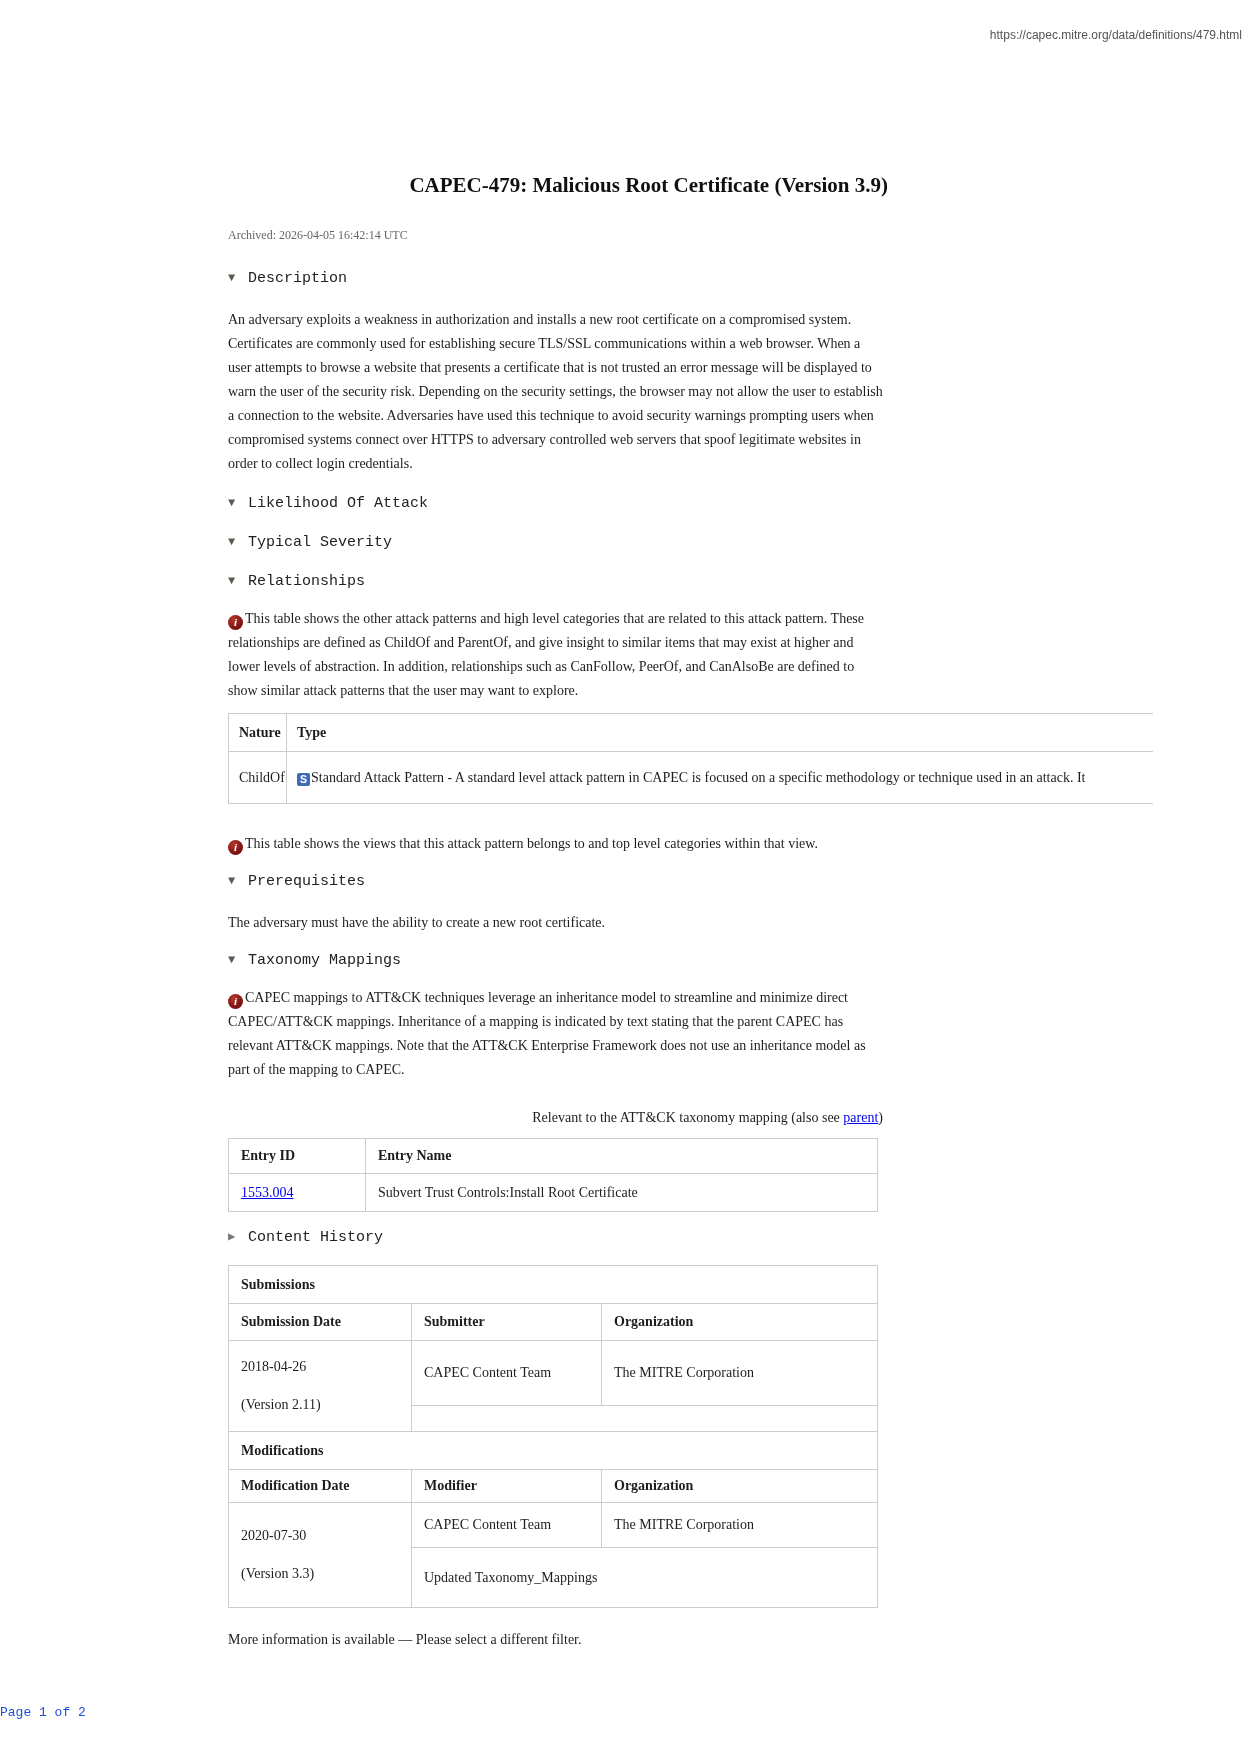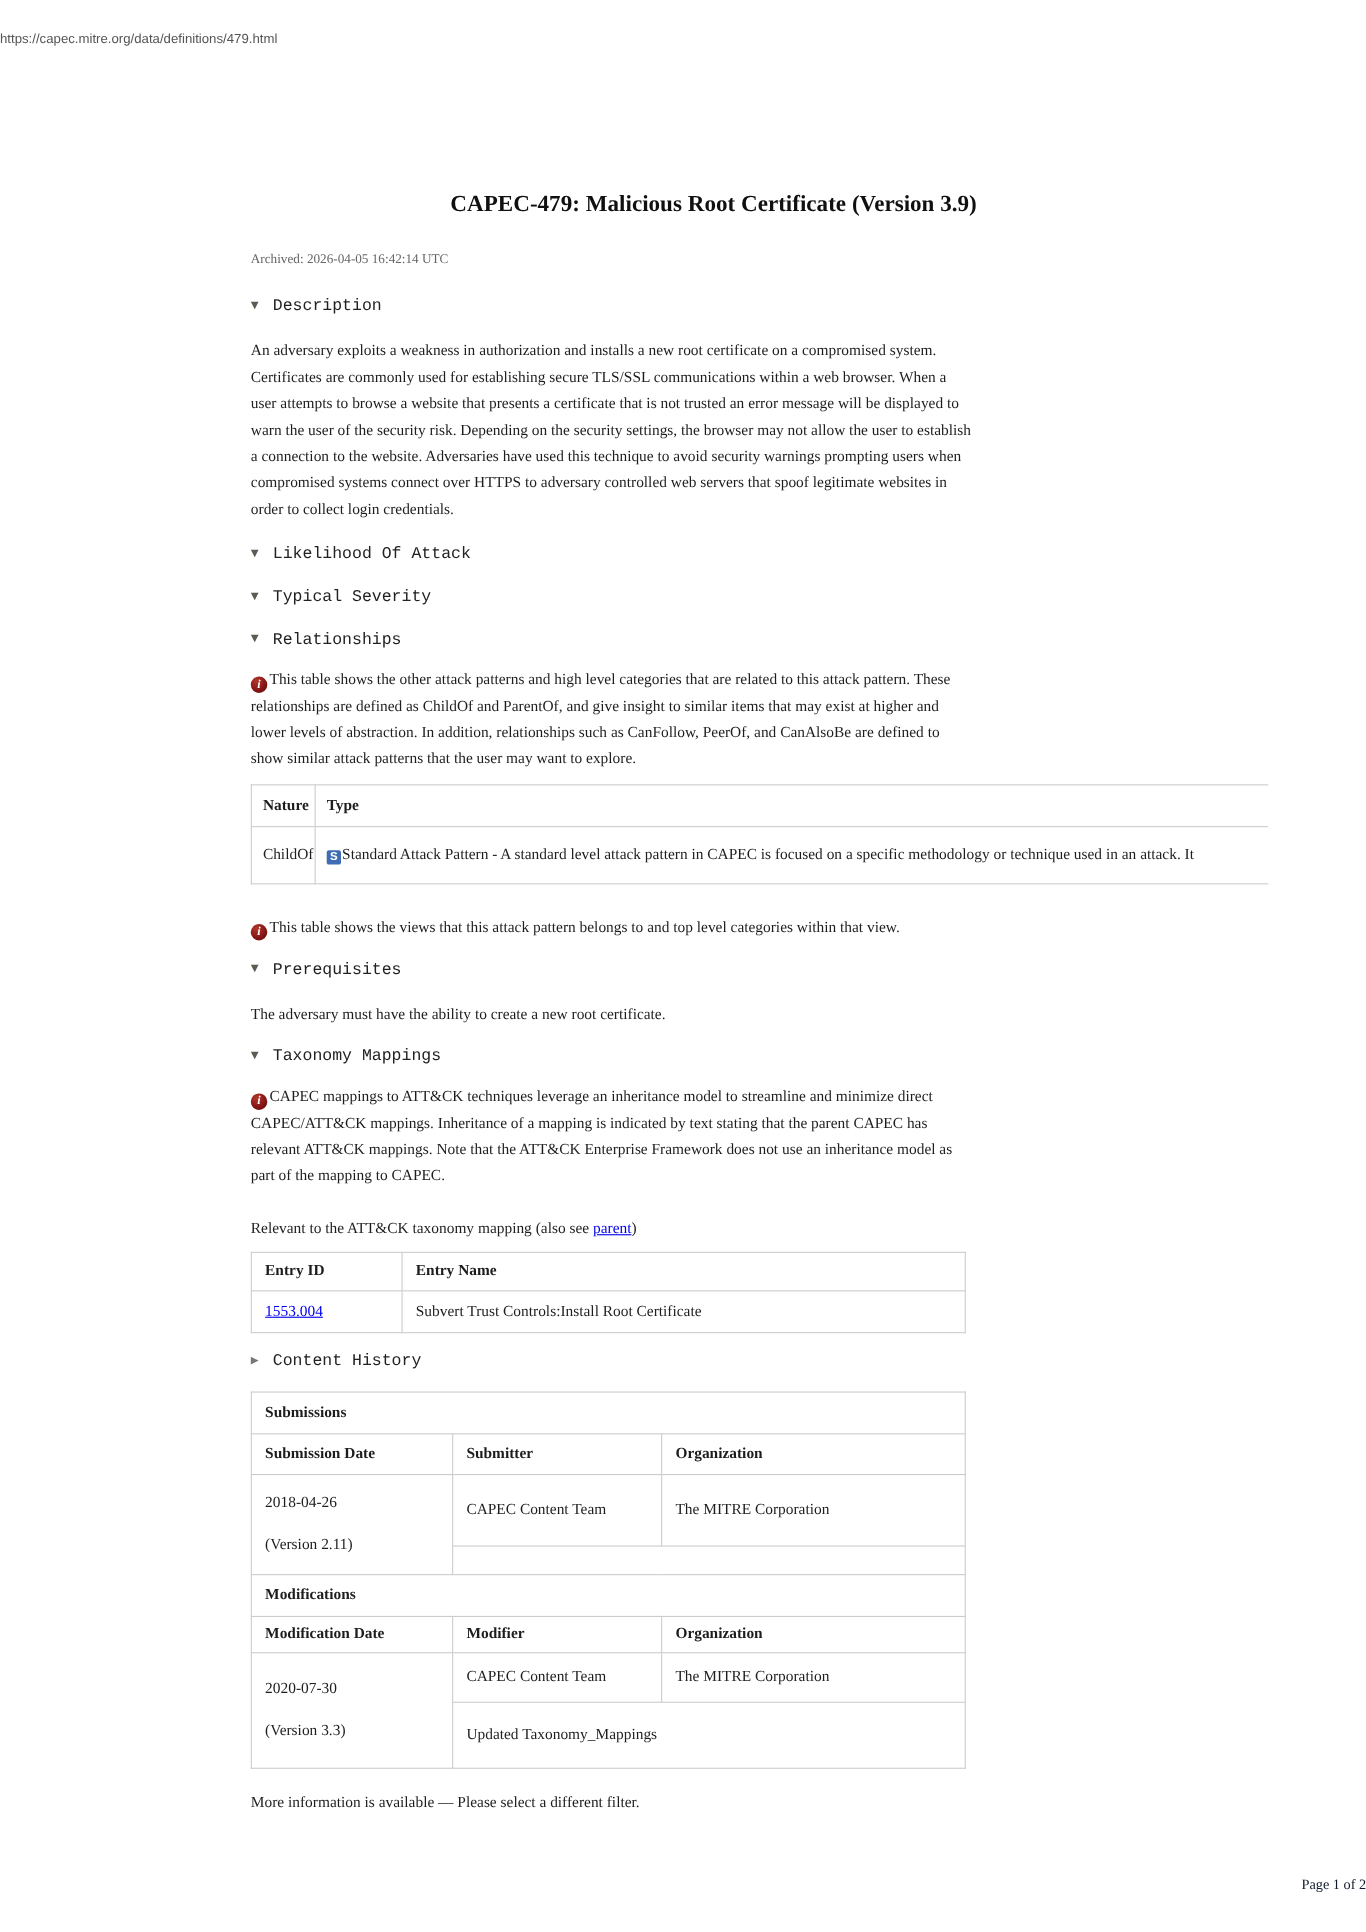--- a/index.html
+++ b/index.html
@@ -4,29 +4,29 @@
 <style>
   * { margin:0; padding:0; box-sizing:border-box; }
   html,body { background:#ffffff; }
   body {
     width:1242px; height:1756px; position:relative;
     font-family:"Liberation Serif", serif;
     color:#1d1d1d;
   }
   .url-header {
     position:absolute; top:28px; left:0; width:100%;
-    text-align:left;
+    text-align:right;
     font-family:"Liberation Sans", sans-serif;
     font-size:12px; color:#555;
   }
   .page-footer {
     position:absolute; top:1705px; left:0; width:100%;
-    text-align:right;
-    font-family:Liberation Serif, serif;
-    font-size:13px; color:#0f172a;
+    text-align:left;
+    font-family:Liberation Mono, monospace;
+    font-size:13px; color:#1d4ed8;
   }
   .content { position:absolute; left:228px; top:0; width:660px; }
 
   h1.title { margin-top:172px; font-size:21px; line-height:26px; font-weight:bold; color:#101010;text-align:right; }
   .archived { margin-top:30px; font-size:12px; color:#666; }
 
   .section-header { margin-top:20px; font-size:15px; line-height:18px; color:#222; cursor:default;font-family:Liberation Mono, monospace; }
   .section-header .tri {
     display:inline-block; width:15px;
     font-size:12px; color:#5b5b51; vertical-align:1px;
@@ -143,21 +143,21 @@
   <p class="para" style="">The adversary must have the ability to create a new root certificate.</p>
 
   <div class="section-header" style="margin-top:16px;">
     <span class="tri">▼</span><span>Taxonomy Mappings</span>
   </div>
 
   <p class="para" style="margin-top:16px;">
     <span class="info-icon">i</span><span>CAPEC mappings to ATT&amp;CK techniques leverage an inheritance model to streamline and minimize direct CAPEC/ATT&amp;CK mappings. Inheritance of a mapping is indicated by text stating that the parent CAPEC has relevant ATT&amp;CK mappings. Note that the ATT&amp;CK Enterprise Framework does not use an inheritance model as part of the mapping to CAPEC.</span>
   </p>
 
-  <p class="para" style="margin-top:24px;"><span>Relevant to the ATT&amp;CK taxonomy mapping (also see </span><a class="link">parent</a><span>)</span></p>
+  <p class="para" style="margin-top:24px;text-align:right;"><span>Relevant to the ATT&amp;CK taxonomy mapping (also see </span><a class="link">parent</a><span>)</span></p>
 
   <table class="entry-table">
     <colgroup>
         <col class="col-id">
         <col>
       </colgroup>
     <tbody>
         <tr class="head">
       <th>Entry ID</th>
       <th>Entry Name</th>

